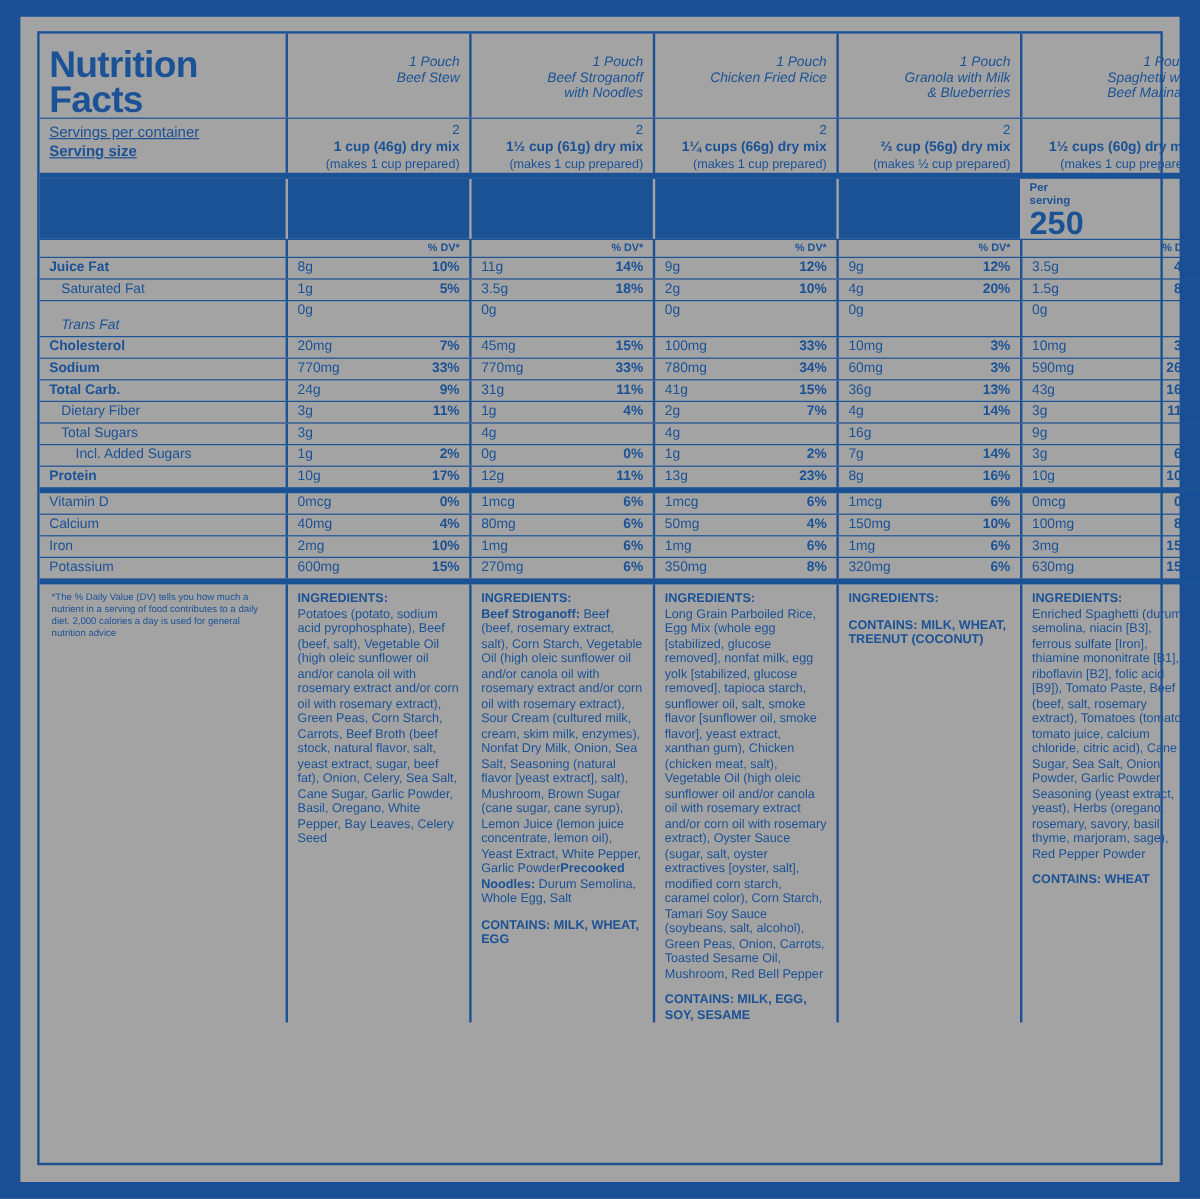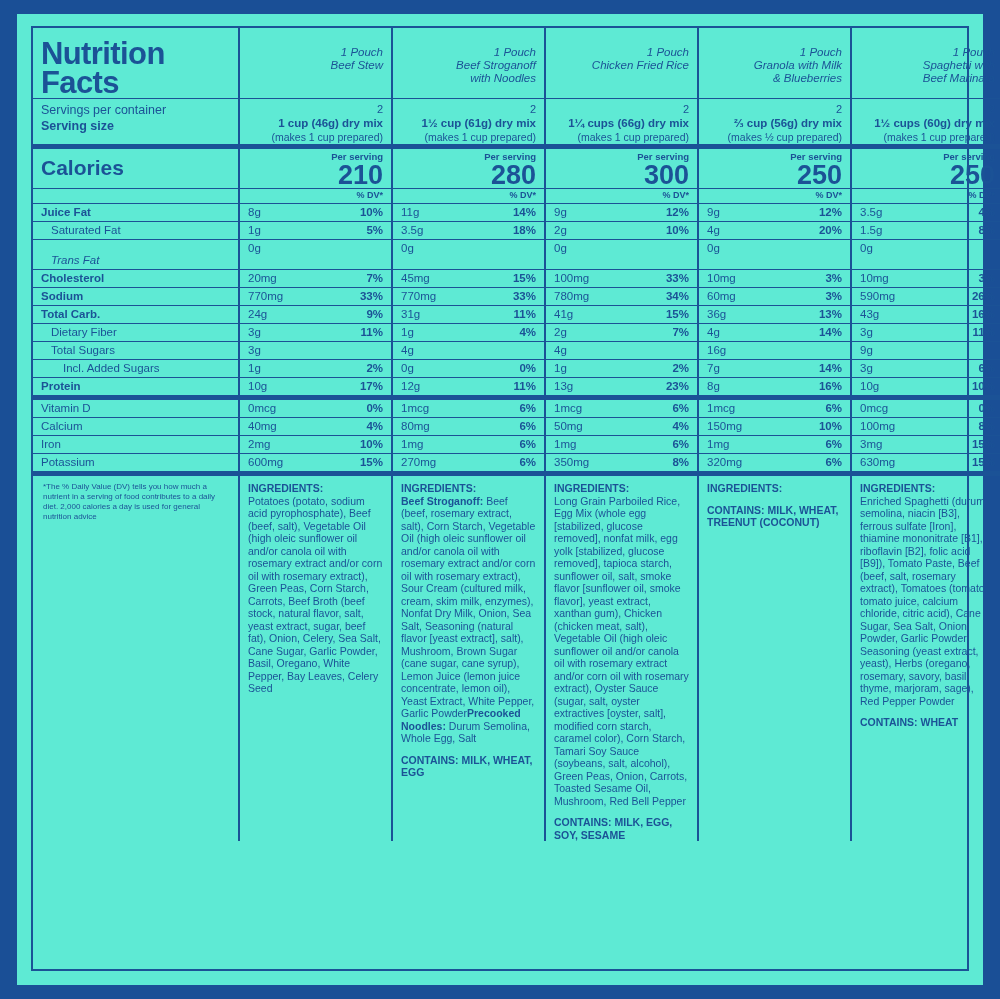--- a/index.html
+++ b/index.html
@@ -5,21 +5,21 @@
   html,body{margin:0;padding:0;}
   body{
     width:1000px;height:999px;
     background:#1a4f96;
     font-family:"Liberation Sans", sans-serif;
     color:#1b5296;
     overflow:hidden;
   }
   .page{
     position:absolute;left:17px;top:14px;width:966px;height:971px;
-    background:#5eead4;
+    background:#a3a3a3;
     box-sizing:border-box;
   }
   .panel{
     position:absolute;left:14px;top:12px;right:14px;bottom:14px;
     border:2px solid #1b5296;
     box-sizing:border-box;
     padding:0;
   }
   
   .grid{
@@ -42,21 +42,21 @@
   }
   .nf-title{
     font-size:31px;
     font-weight:bold;
     line-height:0.92;
     letter-spacing:-0.6px;
     padding-top:12px;
     color:#1b5296;
   }
 
-  .serv-left{font-size:12.5px;line-height:16px;padding-top:3px;}
+  .serv-left{font-size:12.5px;line-height:16px;padding-top:3px;text-decoration:underline;}
   .serv-left .b{font-weight:bold;}
   .serv-right{
     text-align:right;font-size:11px;line-height:14px;padding-top:3px;
   }
   .serv-right .n{font-size:11px;}
   .serv-right .b{font-weight:bold;font-size:11.5px;}
   .serv-right .small{font-size:10.5px;}
 
   .cal-left{font-size:21px;font-weight:bold;padding-top:7px;}
   .cal-right{text-align:right;padding-top:2px;}
@@ -185,21 +185,20 @@
       <div class="vsep"></div>
 
       <div class="col serv-right">
         <div class="n">2</div>
         <div class="b">1½ cups (60g) dry mix</div>
         <div class="small">(makes 1 cup prepared)</div>
       </div>
 
       <div class="sep-row thick"></div>
 
-      <div class="col cal-left">Calories</div>
       <div class="vsep"></div>
 
       <div class="col cal-right">
         <div class="per">Per serving</div>
         <div class="val">210</div>
       </div>
       <div class="vsep"></div>
       <div class="col cal-right">
         <div class="per">Per serving</div>
         <div class="val">280</div>

